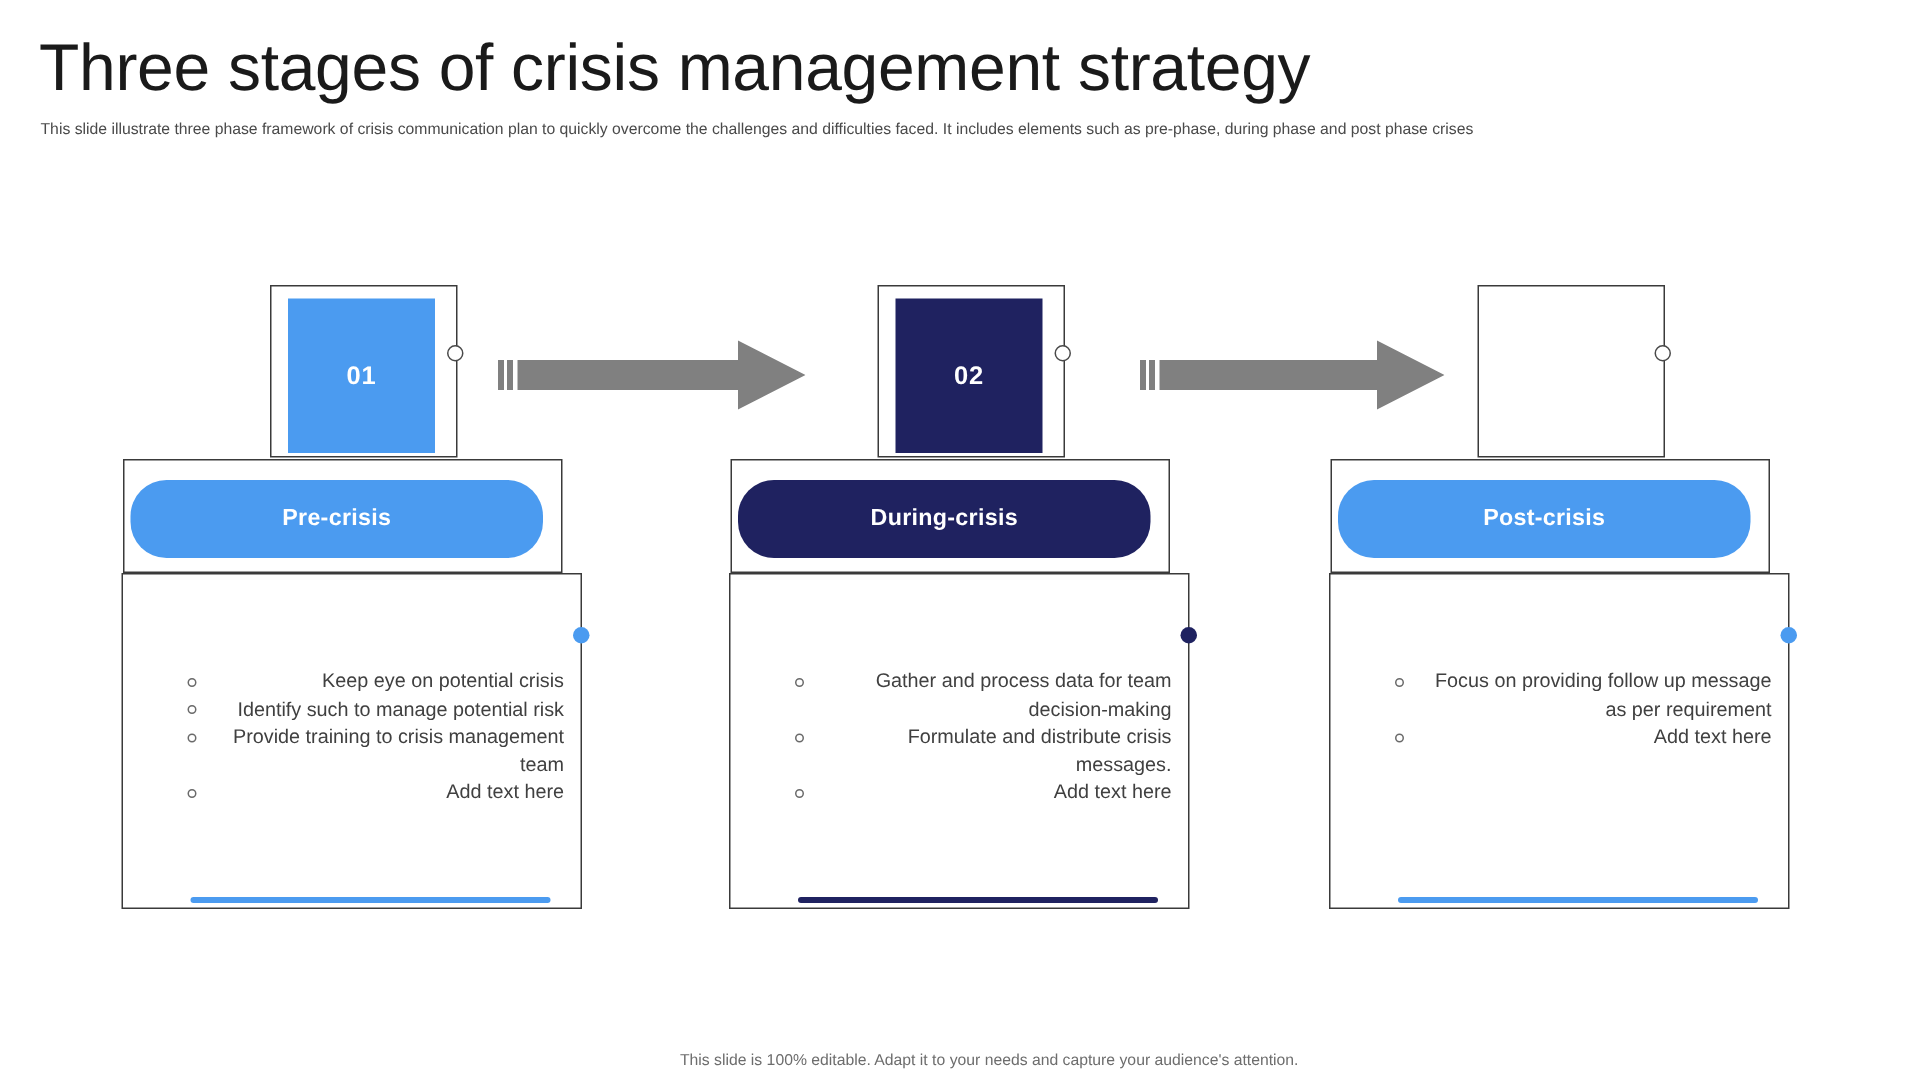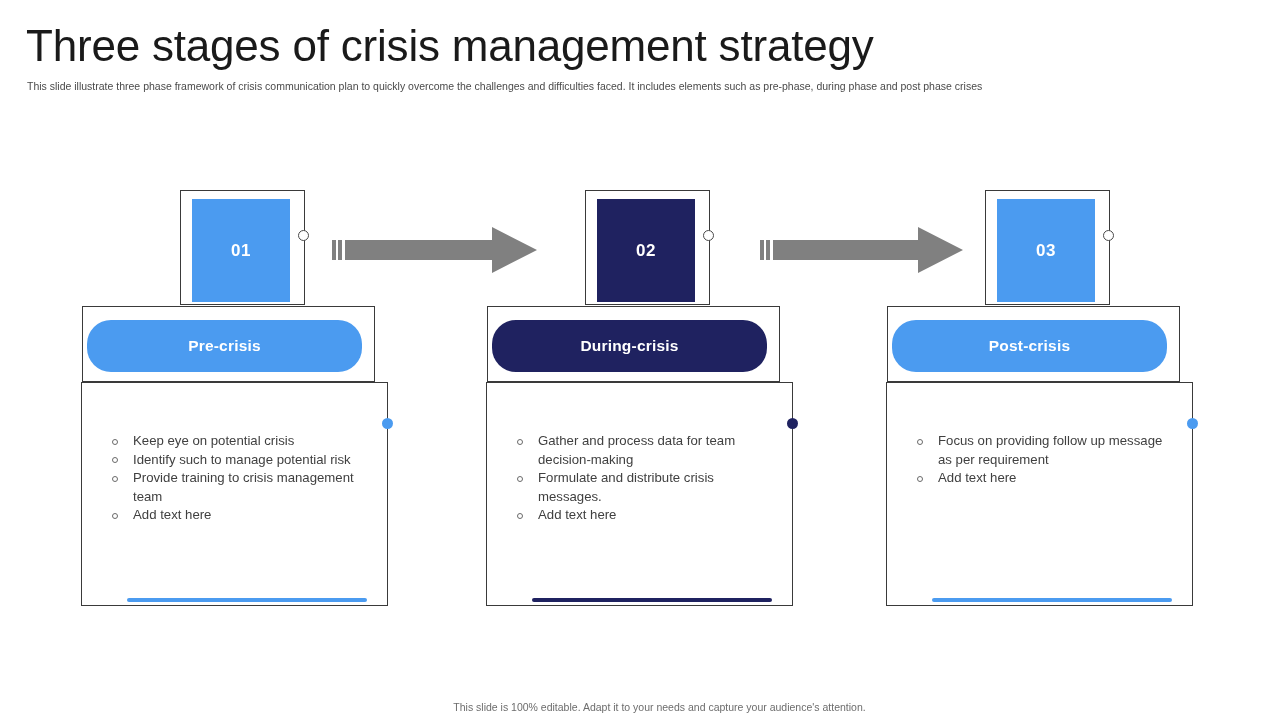--- a/index.html
+++ b/index.html
@@ -17,21 +17,21 @@
     position:absolute;left:26px;top:24px;
     font-size:44px;font-weight:400;color:#1a1a1a;
     letter-spacing:-0.2px;line-height:44px;white-space:nowrap;
   }
   .subtitle{
     position:absolute;left:27px;top:79px;
     font-size:10.5px;color:#4a4a4a;line-height:14px;white-space:nowrap;
   }
 
   
-  .stage{position:absolute;top:0;width:400px;height:720px;}
+  .stage{position:absolute;top:0;width:400px;height:720px;text-align:right;}
   .stage.s1{left:70px;}
   .stage.s2{left:475px;}
   .stage.s3{left:875px;}
 
   
   .numframe{
     position:absolute;top:190px;left:110px;
     width:125px;height:115px;
     border:1px solid #3a3a3a;
     box-sizing:border-box;background:transparent;
@@ -74,21 +74,21 @@
     width:240px;height:4px;border-radius:2px;
   }
   .dot{
     position:absolute;top:418px;left:312px;
     width:11px;height:11px;border-radius:50%;
   }
 
   
   .bullets{
     position:absolute;top:432px;left:38px;width:255px;
-    margin:0;padding:0;list-style:none;
+    margin:13px;padding:0;list-style:none;
   }
   .bullets li{
     position:relative;padding-left:25px;
     font-size:13.2px;line-height:18.6px;color:#404040;
     margin-bottom:0px;
   }
   .bullets li::before{
     content:"";position:absolute;left:4px;top:6.5px;
     width:6px;height:6px;border-radius:50%;
     border:1px solid #6a6a6a;box-sizing:border-box;background:transparent;
@@ -166,21 +166,20 @@
   <div class="arrow a2">
     <svg viewBox="0 0 203 50" preserveAspectRatio="none" aria-hidden="true">
       <rect x="0" y="15" width="4" height="20" fill="#808080"></rect>
       <rect x="6" y="15" width="4" height="20" fill="#808080"></rect>
       <path d="M13 15 L158 15 L158 2 L203 25 L158 48 L158 35 L13 35 Z" fill="#808080"></path>
     </svg>
   </div>
 
   <div class="stage s3">
     <div class="numframe"></div>
-    <div class="numsq" style="background:#4b9bf0">03</div>
     <div class="conn"></div>
 
     <div class="labelframe"></div>
     <div class="labelbar" style="background:#4b9bf0">Post-crisis</div>
 
     <div class="contentbox">
       <div class="accent" style="background:#4b9bf0"></div>
     </div>
     <div class="dot" style="background:#4b9bf0"></div>
 

